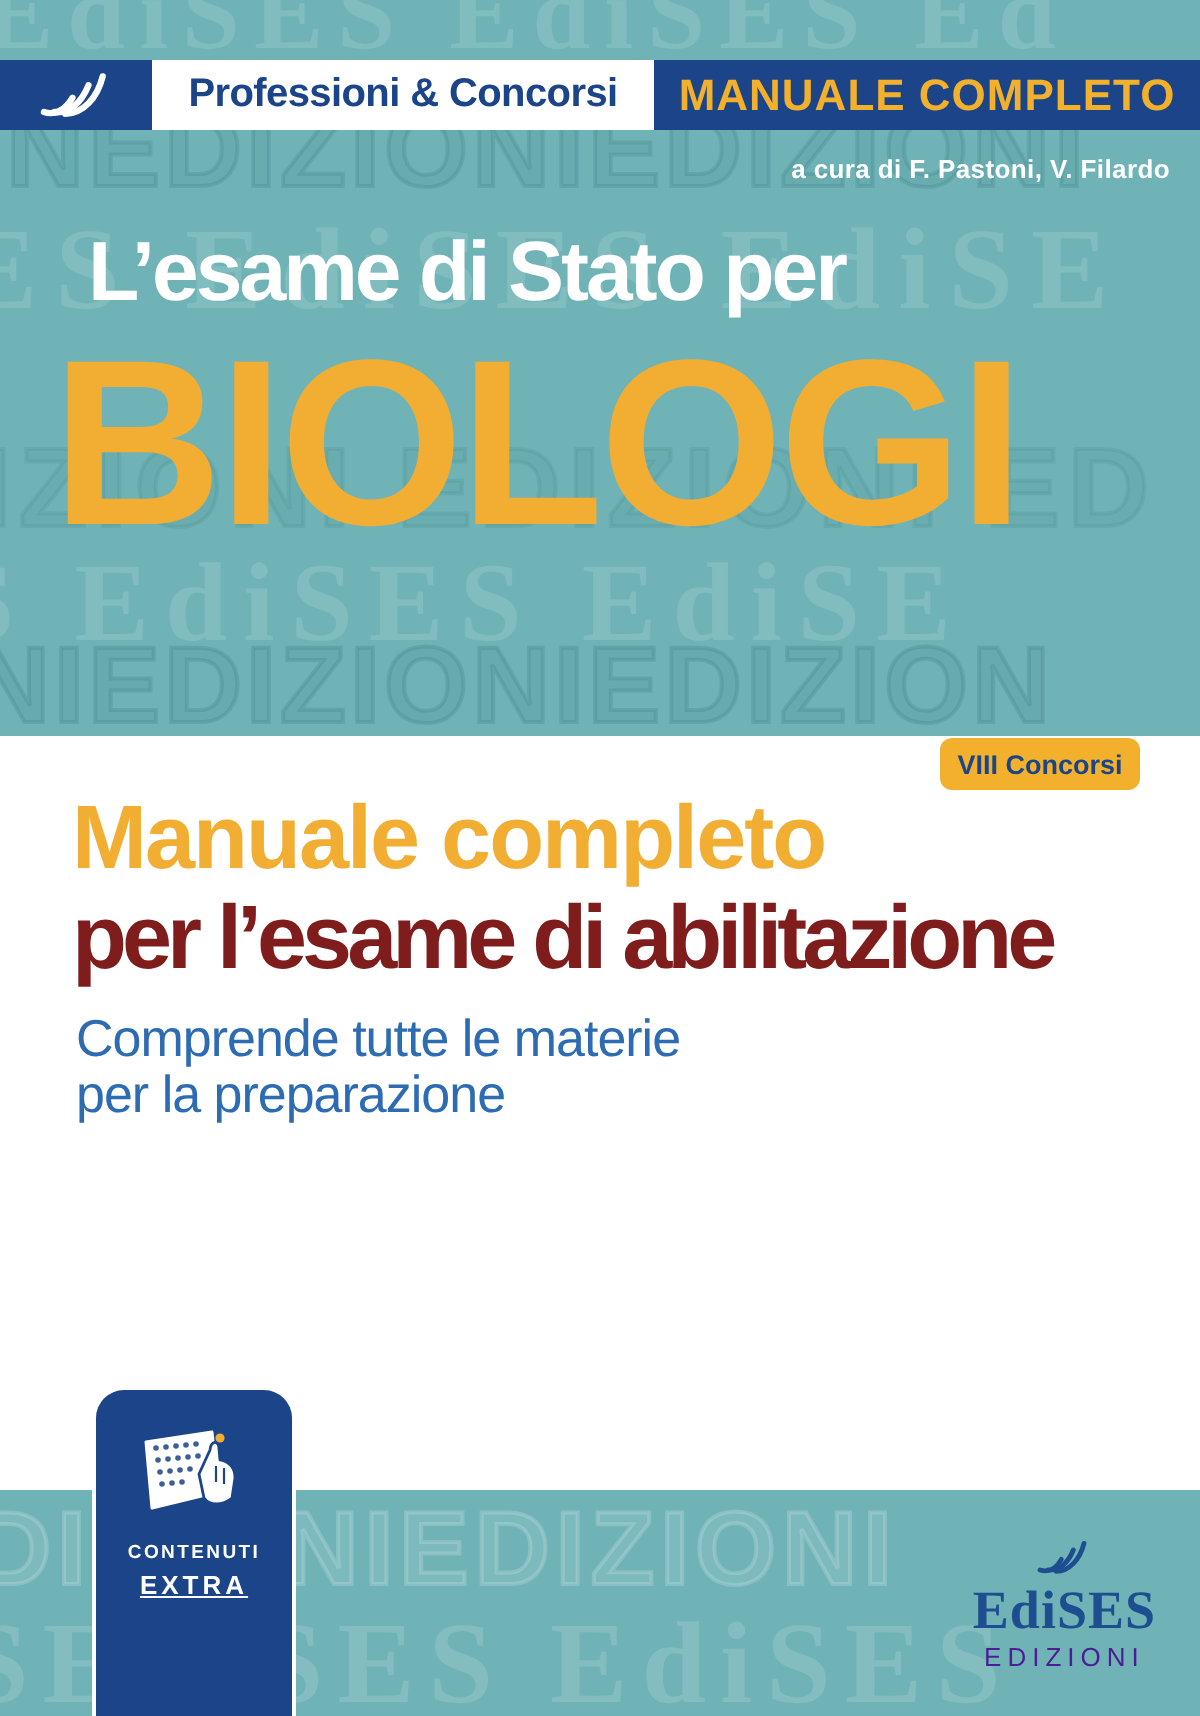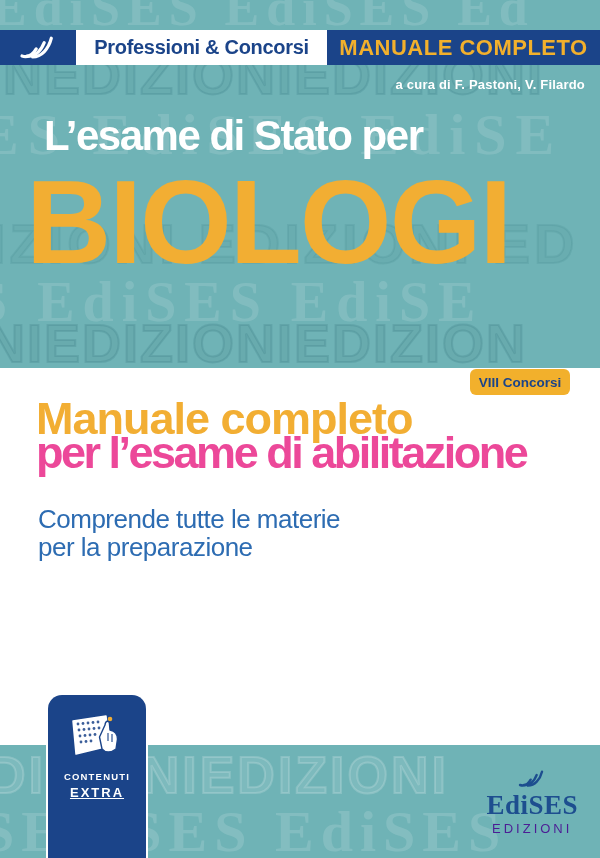--- a/index.html
+++ b/index.html
@@ -29,21 +29,21 @@
   .banner-type{flex:1;display:flex;align-items:center;justify-content:center;
     color:#F2B02C;font-weight:bold;font-size:22px;letter-spacing:0.5px;}
   .curators{position:absolute;top:77px;right:15px;color:#ffffff;font-size:13px;font-weight:bold;letter-spacing:0.2px;text-align:right;}
   
   .title1{position:absolute;top:112px;left:44px;color:#ffffff;font-weight:bold;font-size:42px;letter-spacing:-1.5px;line-height:1.15;}
   .title2{position:absolute;top:163px;left:26px;color:#F2AE33;font-weight:bold;font-size:118px;letter-spacing:-2px;line-height:1;}
   
   .edition-badge{position:absolute;top:369px;left:470px;width:100px;height:26px;background:#F2B02C;border-radius:6px;
     display:flex;align-items:center;justify-content:center;color:#1B4489;font-weight:bold;font-size:13.5px;}
   .subtitle1{position:absolute;top:396px;left:36px;color:#F2AE33;font-weight:bold;font-size:45px;letter-spacing:-1px;line-height:1;}
-  .subtitle2{position:absolute;top:430px;left:36px;color:#ec4899;font-weight:bold;font-size:45px;letter-spacing:-2.5px;line-height:1;}
+  .subtitle2{position:absolute;top:446px;left:36px;color:#7f1d1d;font-weight:bold;font-size:45px;letter-spacing:-2.5px;line-height:1;}
   .description{position:absolute;top:505px;left:38px;color:#2D6CB2;font-size:26px;line-height:28px;letter-spacing:-0.5px;}
   .description b{font-weight:normal;}
   
   .extra-tab{position:absolute;left:46px;top:693px;width:102px;height:165px;background:#1B4489;
     border:2px solid #ffffff;border-bottom:none;border-radius:16px 16px 0 0;box-sizing:border-box;
     display:flex;flex-direction:column;align-items:center;z-index:3;}
   .tab-icon{margin-top:17px;}
   .tab-line1{margin-top:11px;color:#ffffff;font-size:9.5px;letter-spacing:1.2px;font-weight:bold;}
   .tab-line2{margin-top:3px;color:#ffffff;font-size:13px;letter-spacing:2px;font-weight:bold;text-decoration:underline;}
   

